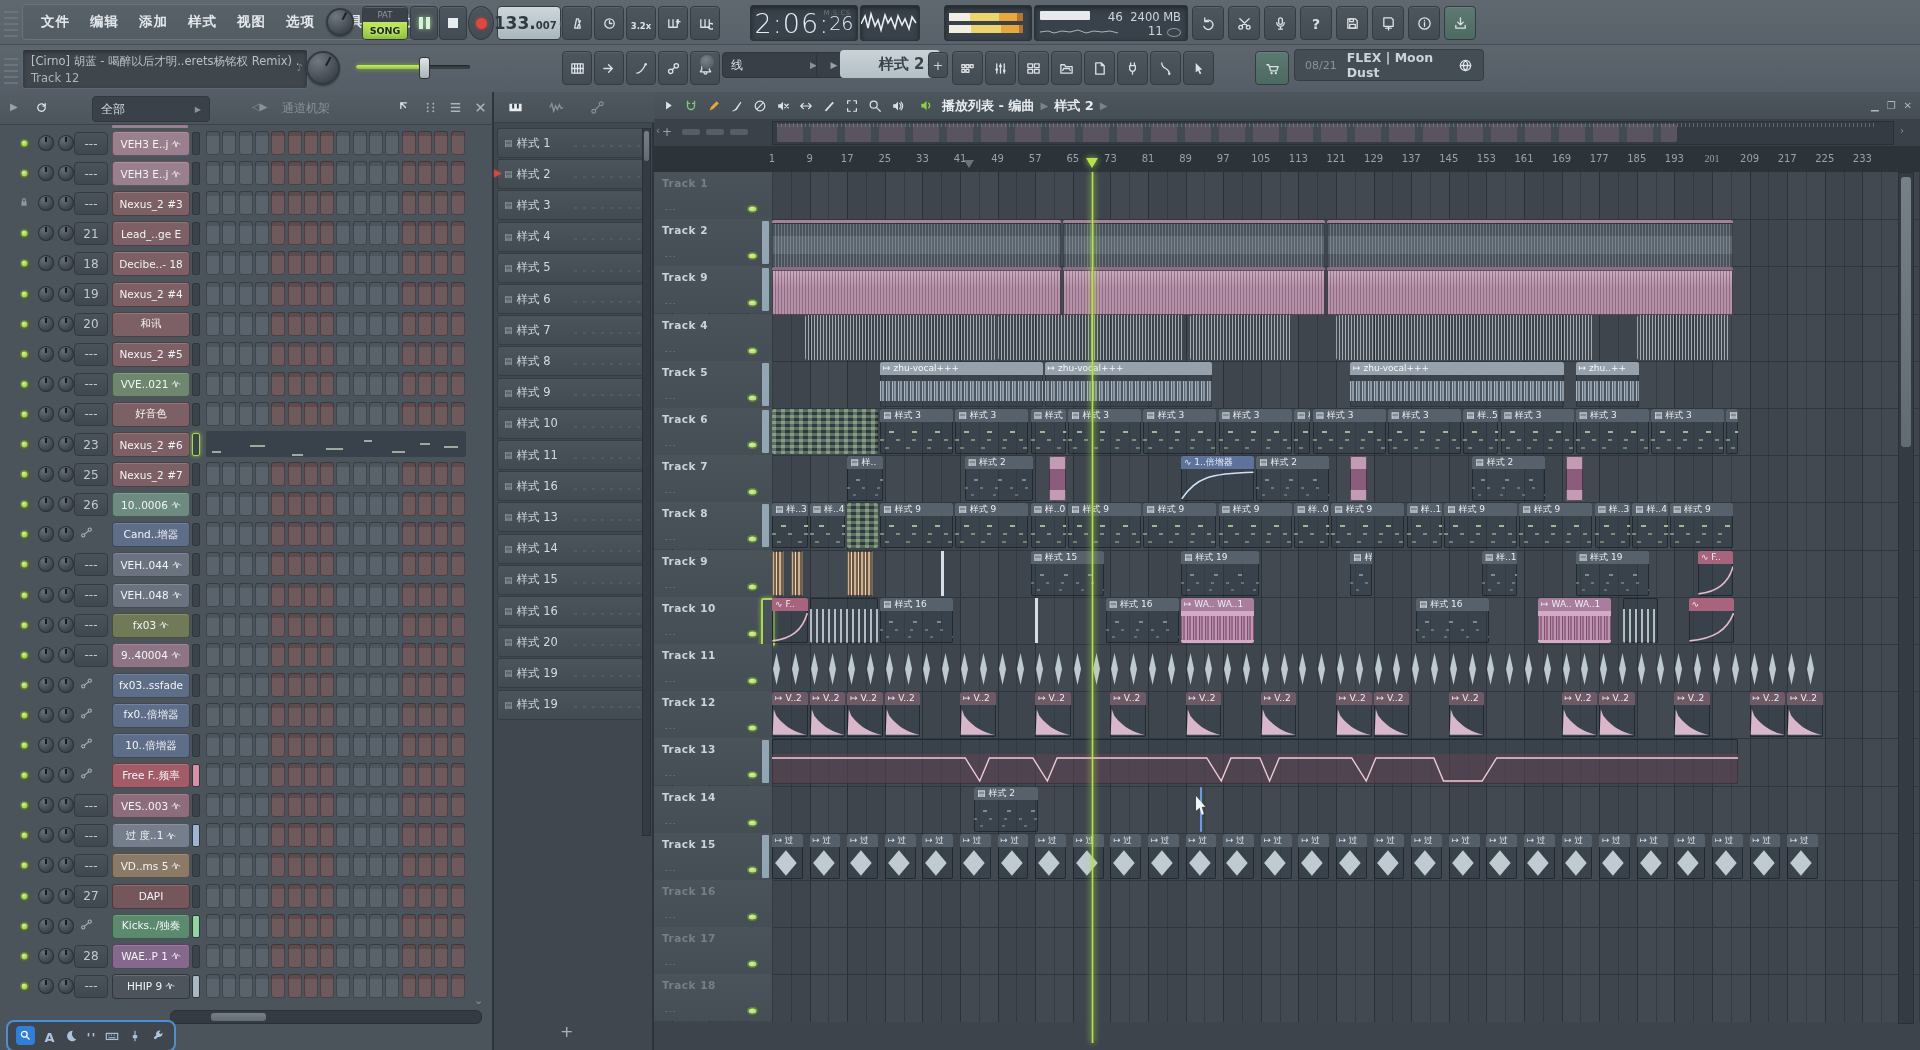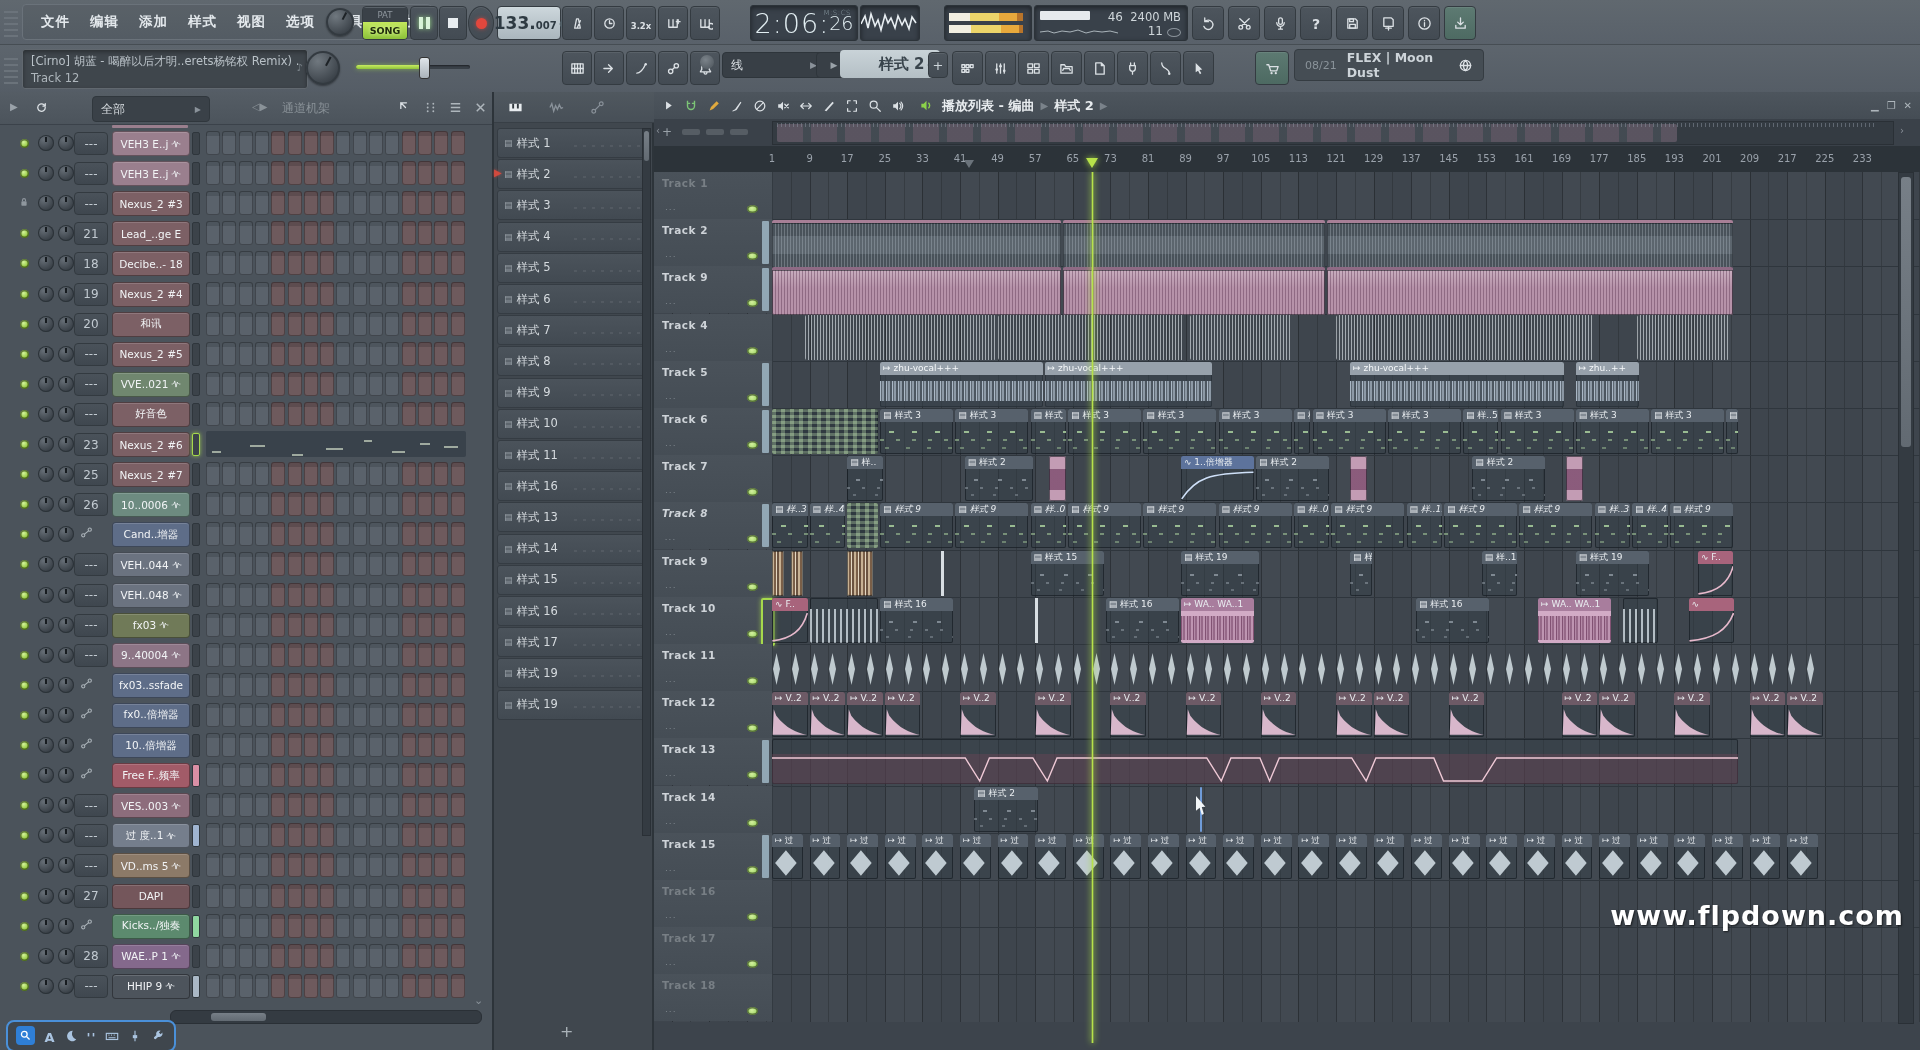--- a/index.html
+++ b/index.html
@@ -1603,21 +1603,21 @@
           <span>样式 15</span>
           <div class="pkprev"></div>
         </div>
         <div class="pkitem" style="top: 504px;">
           <span style="color: rgb(154, 162, 169); font-size: 9px;">▤</span>
           <span>样式 16</span>
           <div class="pkprev"></div>
         </div>
         <div class="pkitem" style="top: 535.2px;">
           <span style="color: rgb(154, 162, 169); font-size: 9px;">▤</span>
-          <span>样式 17</span>
+          <span>样式 20</span>
           <div class="pkprev"></div>
         </div>
         <div class="pkitem" style="top: 566.4px;">
           <span style="color: rgb(154, 162, 169); font-size: 9px;">▤</span>
           <span>样式 19</span>
           <div class="pkprev"></div>
         </div>
         <div class="pkitem" style="top: 597.6px;">
           <span style="color: rgb(154, 162, 169); font-size: 9px;">▤</span>
           <span>样式 19</span>
@@ -1740,21 +1740,21 @@
         <span class="rnum" style="left: 682px;">121</span>
         <span class="rnum" style="left: 719.6px;">129</span>
         <span class="rnum" style="left: 757.2px;">137</span>
         <span class="rnum" style="left: 794.8px;">145</span>
         <span class="rnum" style="left: 832.4px;">153</span>
         <span class="rnum" style="left: 870px;">161</span>
         <span class="rnum" style="left: 907.6px;">169</span>
         <span class="rnum" style="left: 945.2px;">177</span>
         <span class="rnum" style="left: 982.8px;">185</span>
         <span class="rnum" style="left: 1020.4px;">193</span>
-        <span class="rnum" style="left: 1058px;">201</span>
+        <span class="rnum" style="left: 1058px; font-family: Liberation Serif, serif;">201</span>
         <span class="rnum" style="left: 1095.6px;">209</span>
         <span class="rnum" style="left: 1133.2px;">217</span>
         <span class="rnum" style="left: 1170.8px;">225</span>
         <span class="rnum" style="left: 1208.4px;">233</span>
         <div style="position: absolute; left: 310.4px; top: 14px; width: 0px; height: 0px; border-left: 5px solid transparent; border-right: 5px solid transparent; border-top: 8px solid rgb(107, 115, 123);"></div>
         <div style="position: absolute; left: 431.6px; top: 12px; width: 0px; height: 0px; border-left: 6px solid transparent; border-right: 6px solid transparent; border-top: 10px solid rgb(183, 226, 74); filter: drop-shadow(rgba(170, 220, 70, 0.9) 0px 0px 3px);"></div>
       </div>
     <div id="tracks">
         <div class="trow" style="top: 0px;">
           <div class="thead">
@@ -1913,21 +1913,21 @@
             <div class="chd">▤ 样式 2</div>
             <div class="cbody t-patd"></div>
           </div>
           <div class="clip k-aud" style="left: 696.1px; width: 16.8px;"></div>
           <div class="clip" style="left: 818.3px; width: 73.2px;">
             <div class="chd">▤ 样式 2</div>
             <div class="cbody t-patd"></div>
           </div>
           <div class="clip k-aud" style="left: 912.3px; width: 16.8px;"></div>
         </div>
-        <div class="trow" style="top: 330.4px; font-style: italic;">
+        <div class="trow" style="top: 330.4px;">
           <div class="thead">
             <div class="tname">Track 8</div>
             <div class="tdots">...</div>
             <div class="tled"></div>
           </div>
           <div class="tstrip"></div>
           <div class="clip" style="left: 118px; width: 35.6px;">
             <div class="chd">▤ 样..3</div>
             <div class="cbody t-patg"></div>
           </div>
@@ -2588,14 +2588,13 @@
         </div>
       </div>
 
     <div class="a scroll" style="left:1244px;top:80px;width:14px;height:850px">
       <div class="thumb a" style="left:2px;top:4px;width:10px;height:270px"></div>
     </div>
     <div id="playhead" style="left: 436.6px; top: 80px; height: 871px;"></div>
   </div>
 
   <div class="cursorarrow" style="left:1196px;top:796px"></div>
-  <div id="wm">www.flpdown.com</div>
 </div>
 
 </body></html>

